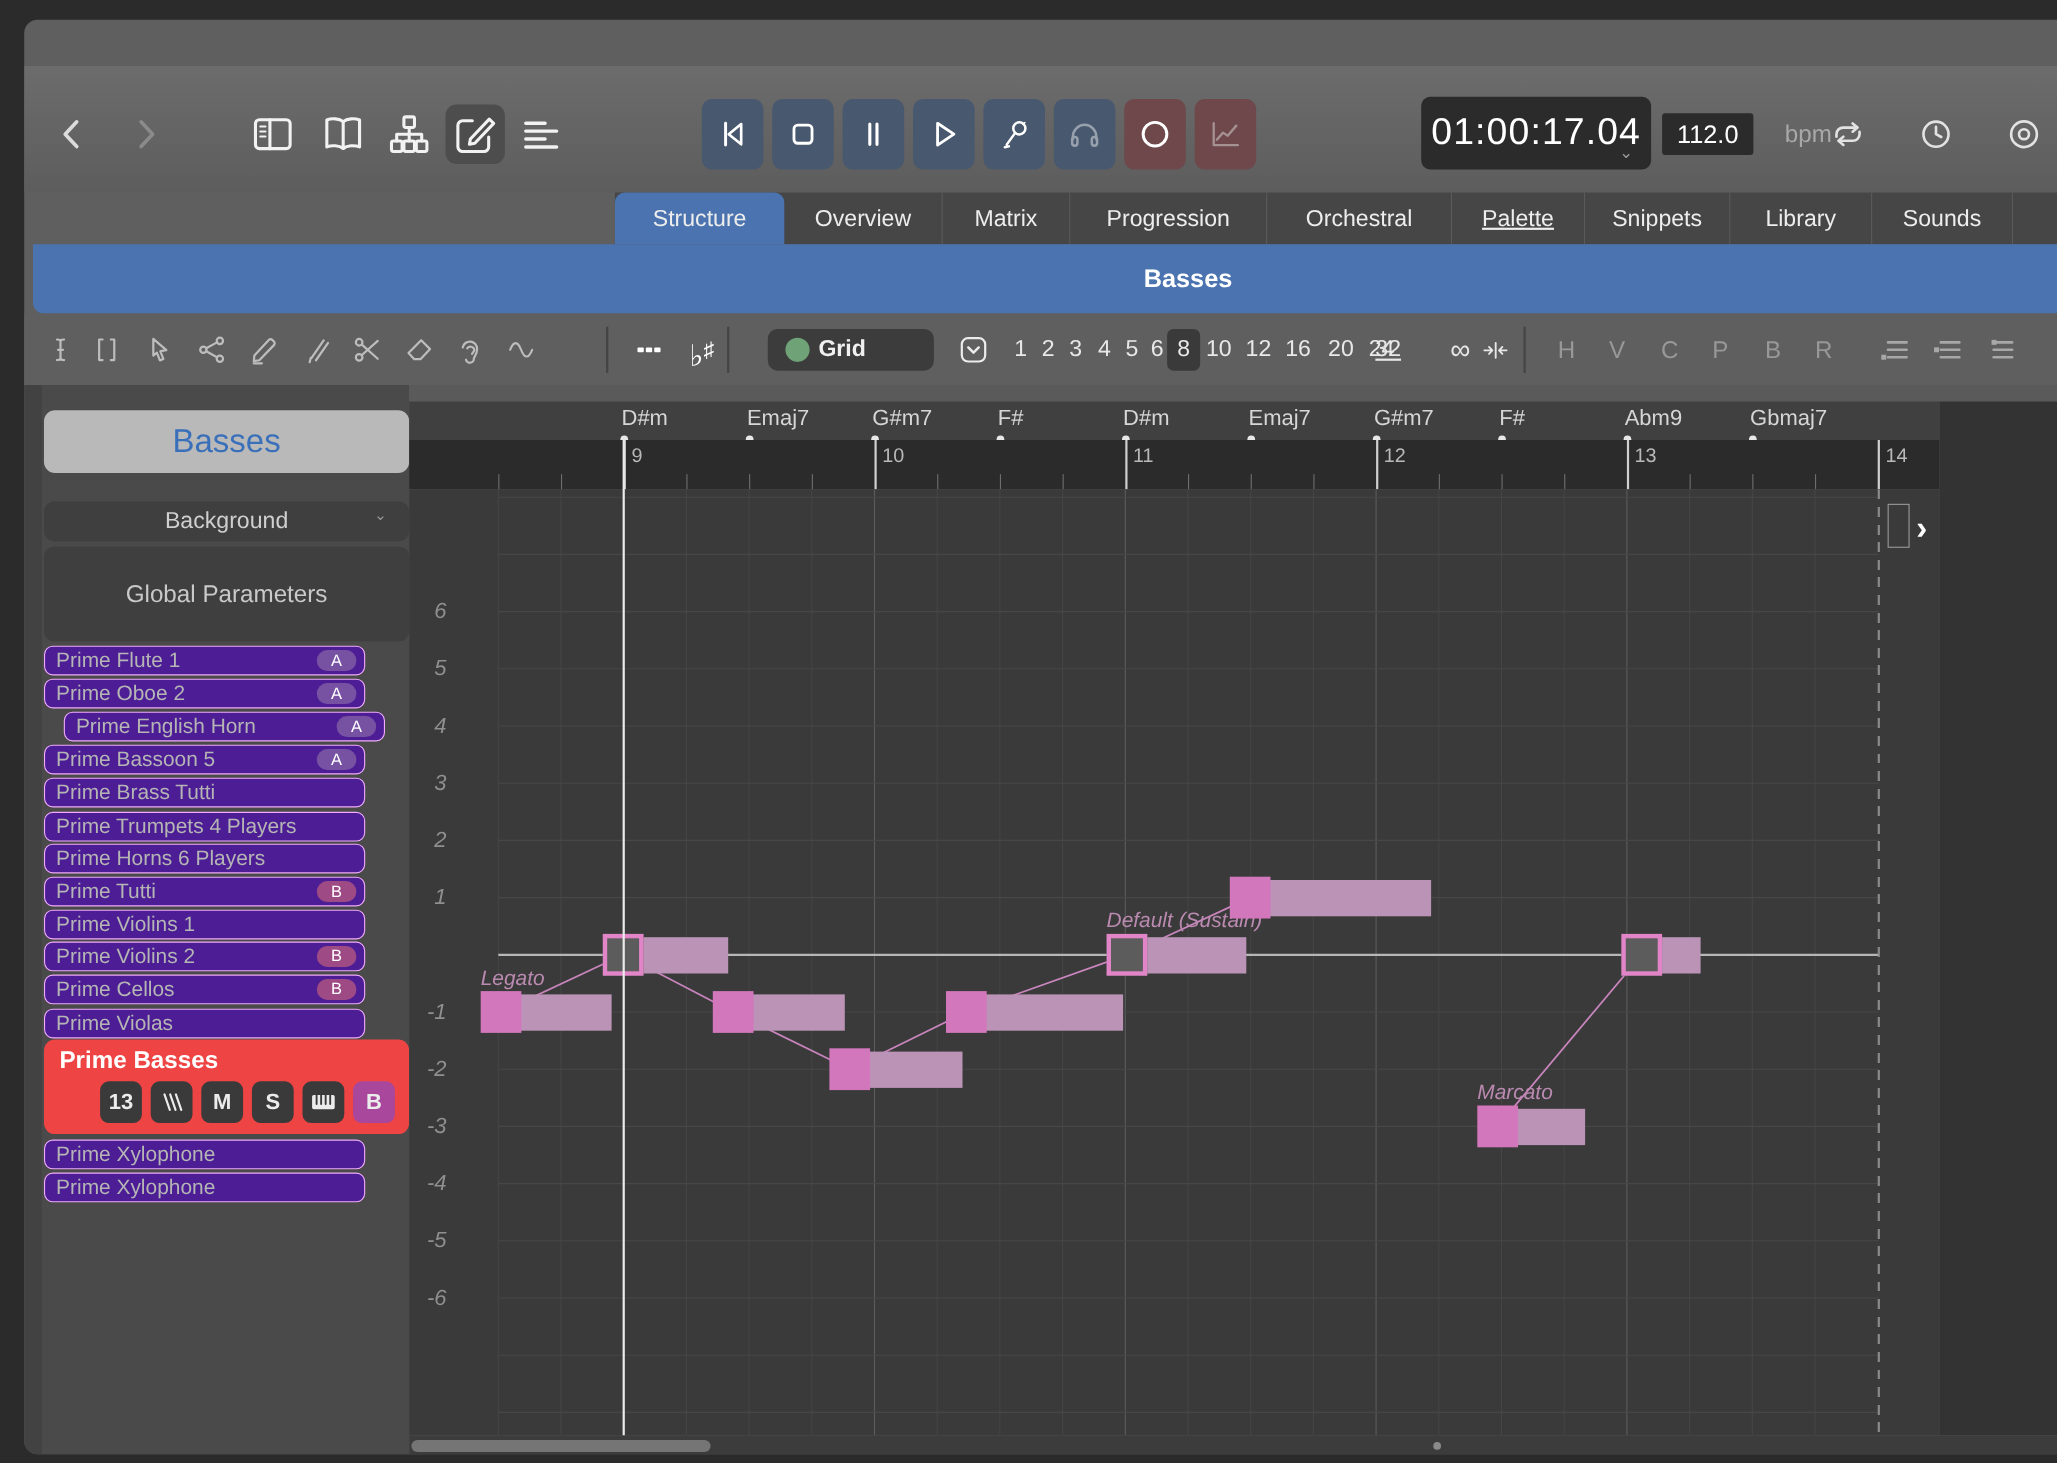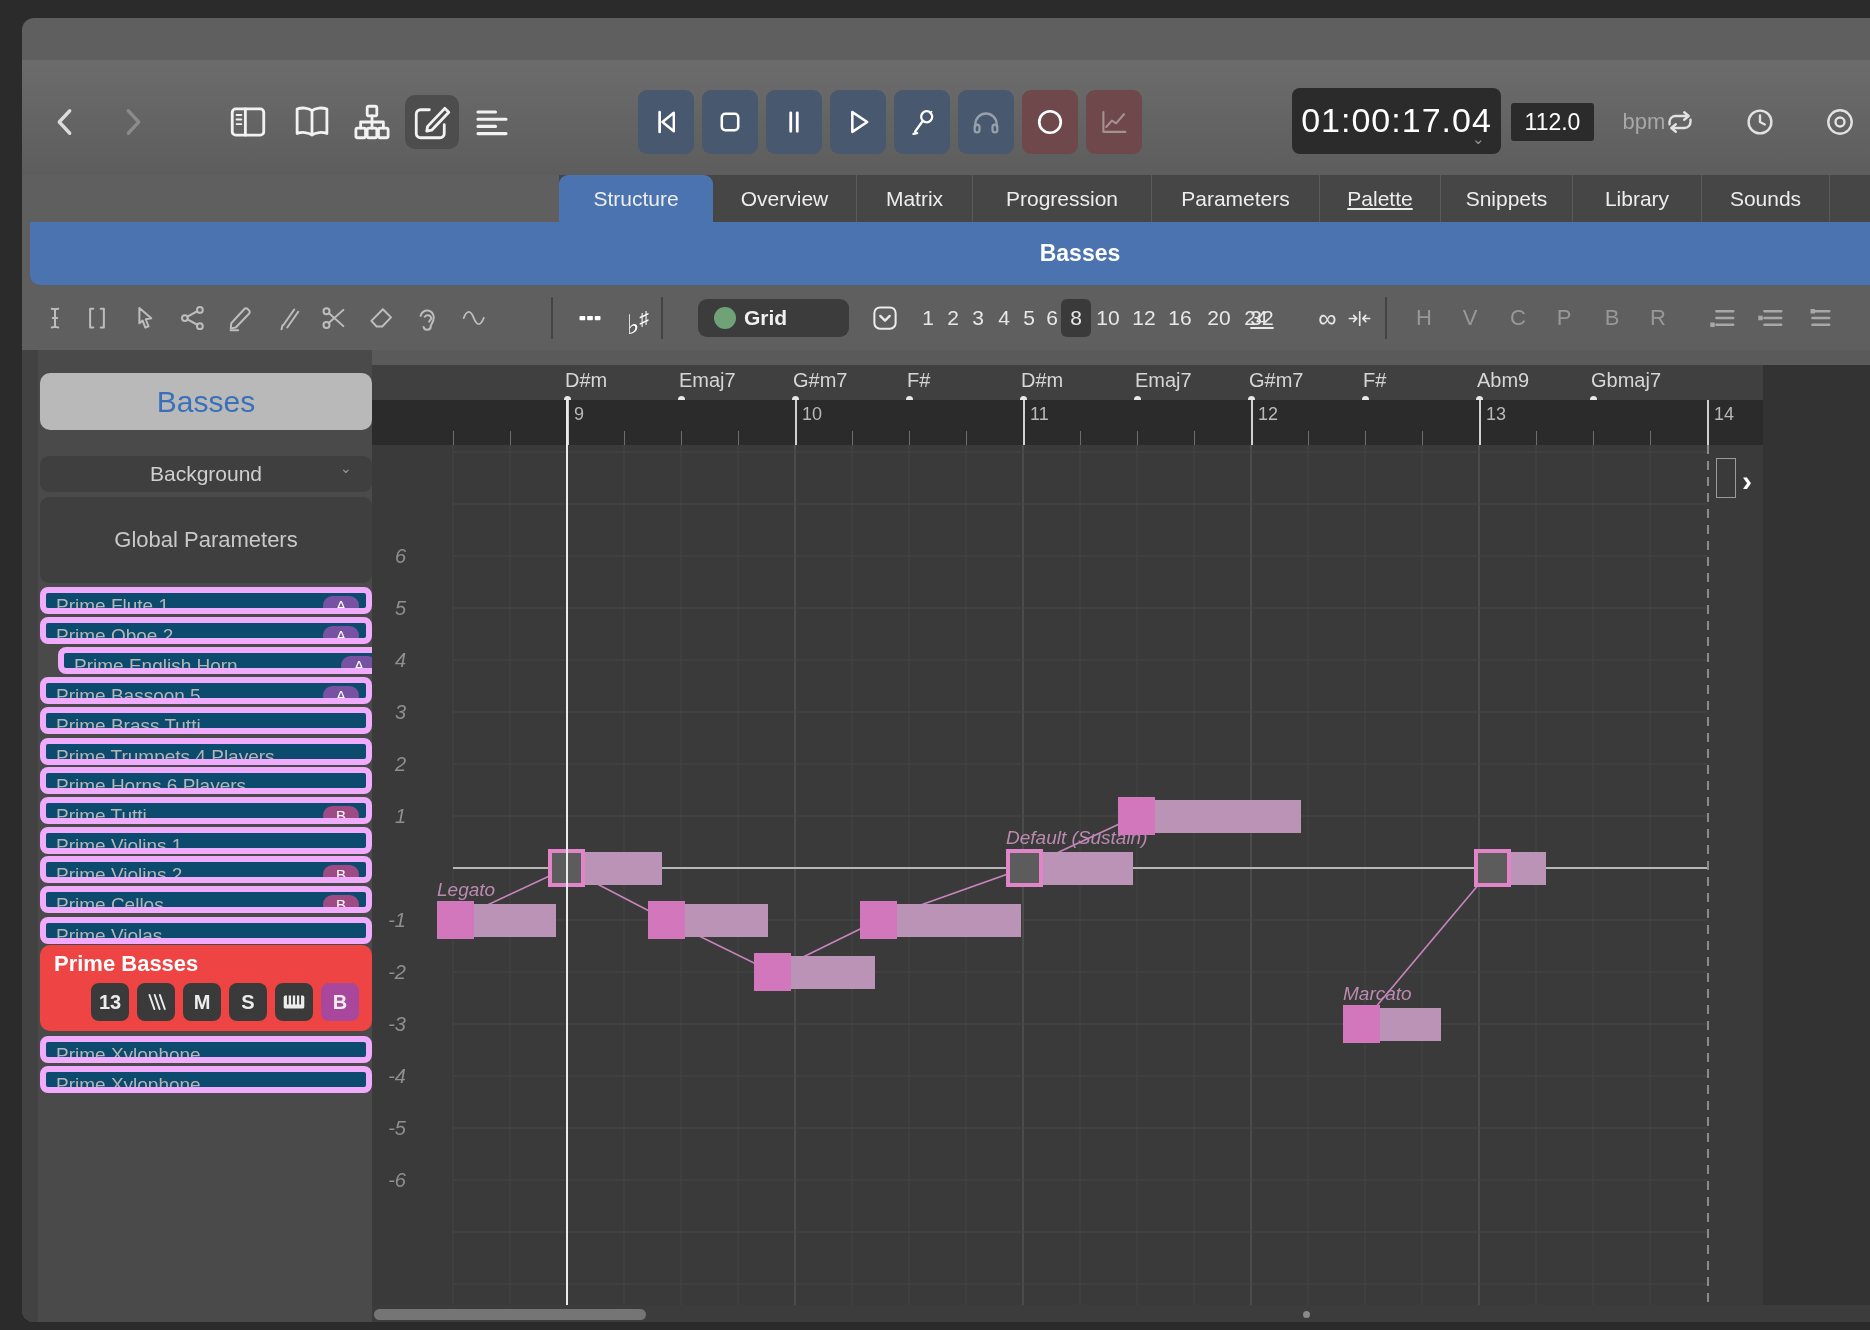--- a/index.html
+++ b/index.html
@@ -56,22 +56,22 @@
   
   #sidebar{position:absolute;left:0;top:332px;width:350px;height:972px;background:#4a4a4a;}
   #sidebarstrip{position:absolute;left:0;top:0;width:16px;height:100%;background:#424242;}
   #partbtn{position:absolute;left:18px;top:23px;width:332px;height:57px;border-radius:10px;background:#b9b9b9;
            text-align:center;line-height:57px;font-size:30px;color:#3a70ba;font-weight:500;}
   #bgbtn{position:absolute;left:18px;top:106px;width:332px;height:36px;border-radius:9px;background:#3f3f3f;
          text-align:center;line-height:36px;font-size:21px;color:#cfcfcf;}
   #bgchev{position:absolute;left:318px;top:110px;font-size:14px;color:#999;}
   #gpbtn{position:absolute;left:18px;top:147px;width:332px;height:86px;border-radius:9px;background:#3f3f3f;
          text-align:center;line-height:86px;font-size:22px;color:#c9c9c9;}
-  .instrow{position:absolute;left:18px;width:332px;height:27px;border-radius:8px;background:#0c4a6e;
-           border:6px solid #f0abfc;box-sizing:border-box;font-size:19px;color:#b5b5b5;
+  .instrow{position:absolute;left:18px;width:292px;height:27px;border-radius:8px;background:#4c1d95;
+           border:1px solid #f0abfc;box-sizing:border-box;font-size:19px;color:#b5b5b5;
            line-height:25px;padding-left:10px;white-space:nowrap;overflow:hidden;}
   .badge{position:absolute;right:7px;top:3px;width:36px;height:19px;border-radius:10px;
          text-align:center;line-height:19px;font-size:15px;color:#fff;}
   .badge.A{background:#7752a3;} .badge.B{background:#9d4a85;}
   #selblock{position:absolute;left:18px;top:595px;width:332px;height:86px;border-radius:10px;background:#ef4444;}
   #selname{position:absolute;left:14px;top:6px;font-size:22px;font-weight:bold;color:#fff;}
   .selbtn{position:absolute;top:38px;width:38px;height:38px;border-radius:8px;background:#3a3a3a;
           color:#ececec;display:flex;align-items:center;justify-content:center;font-size:20px;font-weight:bold;}
   .selbtn.magenta{background:#a8479c;}
   
@@ -419,21 +419,21 @@
       <div class="topright" style="left: 1800px;">
         <svg class="icn" width="36" height="36" viewBox="0 0 24 24" fill="none" stroke="currentColor" stroke-width="1.6" stroke-linecap="round" stroke-linejoin="round">
           <circle cx="12" cy="12" r="7.8"></circle>
           <circle cx="12" cy="12" r="3"></circle>
         </svg>
       </div>
       <div class="tab active" style="left: 537px; width: 154px;">Structure</div>
       <div class="tab sep" style="left: 691px; width: 144px;">Overview</div>
       <div class="tab sep" style="left: 835px; width: 116px;">Matrix</div>
       <div class="tab sep" style="left: 951px; width: 179px;">Progression</div>
-      <div class="tab sep" style="left: 1130px; width: 168px;">Parameters</div>
+      <div class="tab sep" style="left: 1130px; width: 168px;">Orchestral</div>
       <div class="tab sep" style="left: 1298px; width: 121px; text-decoration: underline;">Palette</div>
       <div class="tab sep" style="left: 1419px; width: 132px;">Snippets</div>
       <div class="tab sep" style="left: 1551px; width: 129px;">Library</div>
       <div class="tab sep" style="left: 1680px; width: 128px;">Sounds</div>
       <div class="toolicon" style="left: 18px;">
         <svg class="icn" width="30" height="30" viewBox="0 0 24 24" fill="none" stroke="currentColor" stroke-width="1.6" stroke-linecap="round" stroke-linejoin="round">
           <path d="M12 5 V19"></path>
           <path d="M9.4 4.5 C11 4.5 12 5.2 12 5.2 C12 5.2 13 4.5 14.6 4.5 M9.4 19.5 C11 19.5 12 18.8 12 18.8 C12 18.8 13 19.5 14.6 19.5 M10.2 12 H13.8"></path>
         </svg>
       </div>

